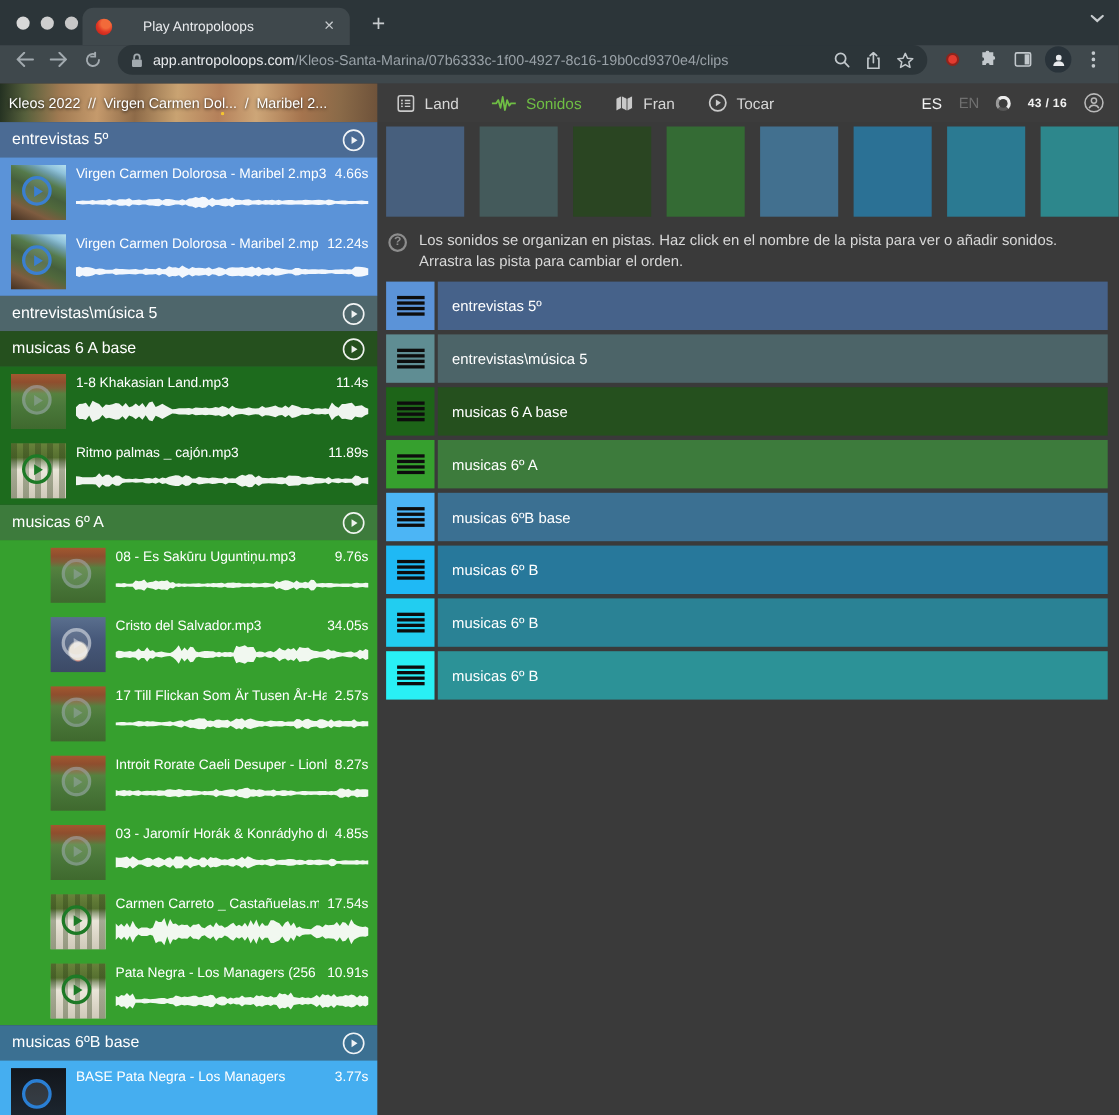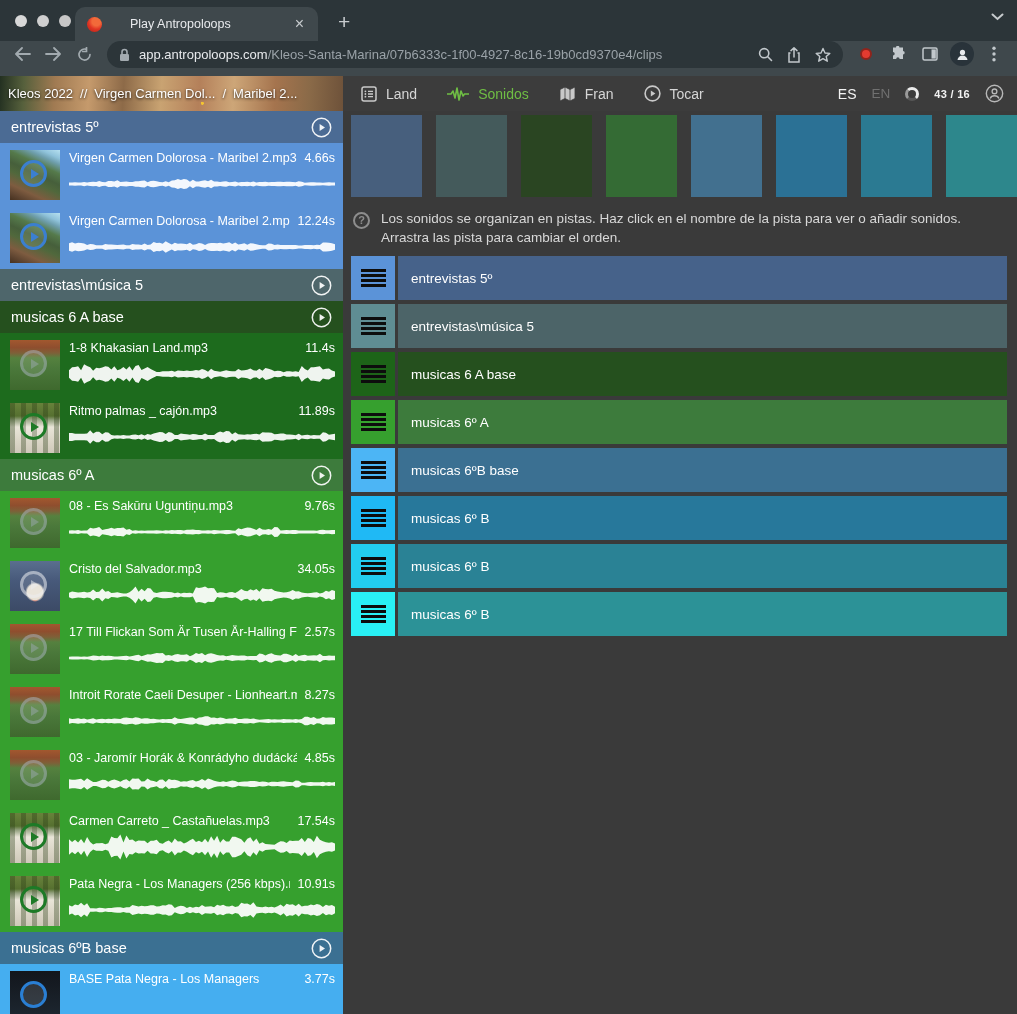--- a/index.html
+++ b/index.html
@@ -364,21 +364,21 @@
       <section>
     <div class="sec-header" style="background: rgb(61, 123, 60);">
       <span class="sec-name">musicas 6º A</span>
       <span class="playcirc">
         <svg width="21" height="21" viewBox="0 0 21 21">
               <circle cx="10.5" cy="10.5" r="9.2" fill="none" stroke="currentColor" stroke-width="1.5"></circle>
               <path d="M8.6 7 L14 10.5 L8.6 14 Z" fill="currentColor"></path>
             </svg>
       </span>
     </div>
-    <div class="sec-clips" style="background: rgb(54, 160, 46);">
+    <div class="sec-clips" style="background: rgb(54, 160, 46); padding-left: 36px;">
           <div class="clip">
     <div class="thumb t-mascot">
       <span class="ring" style="border-color: rgba(160, 170, 185, 0.45);">
                 <i class="tri" style="border-left-color: rgba(160, 170, 185, 0.45);"></i>
               </span>
     </div>
     <div class="clipbody">
       <div class="cliptop">
         <span class="cliptitle">08 - Es Sakūru Uguntiņu.mp3</span>
         <span class="clipdur">9.76s</span>

